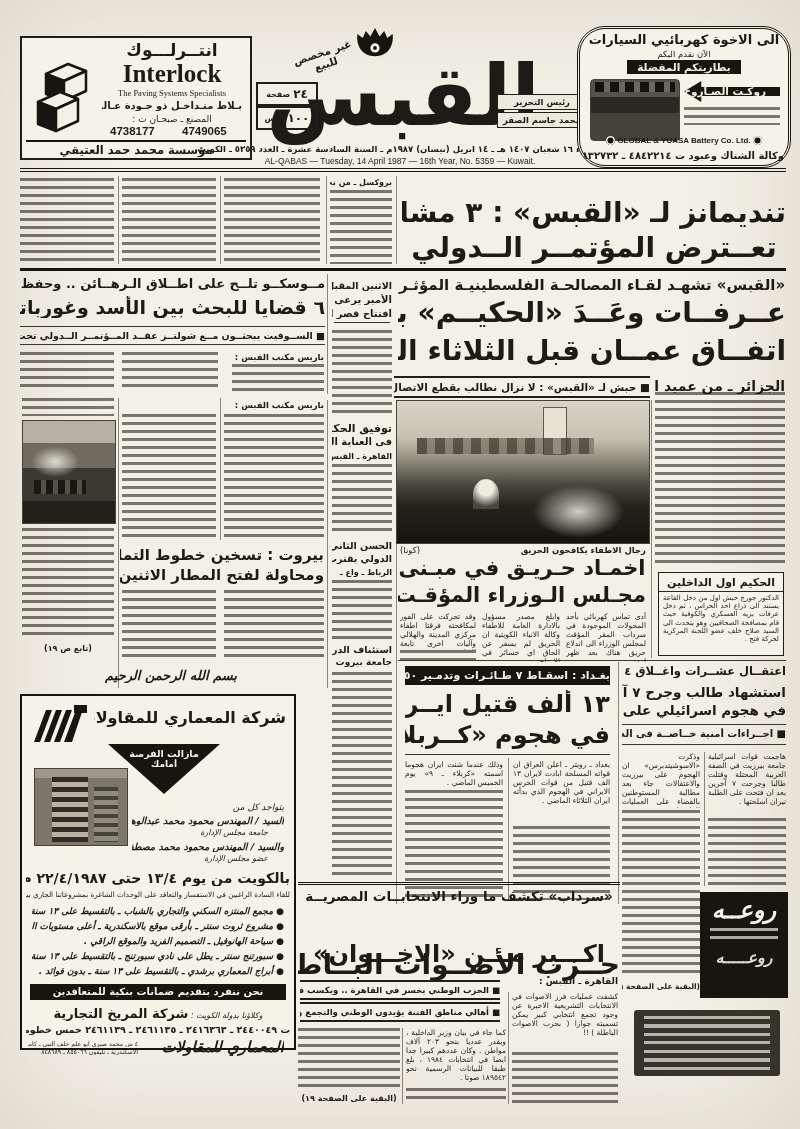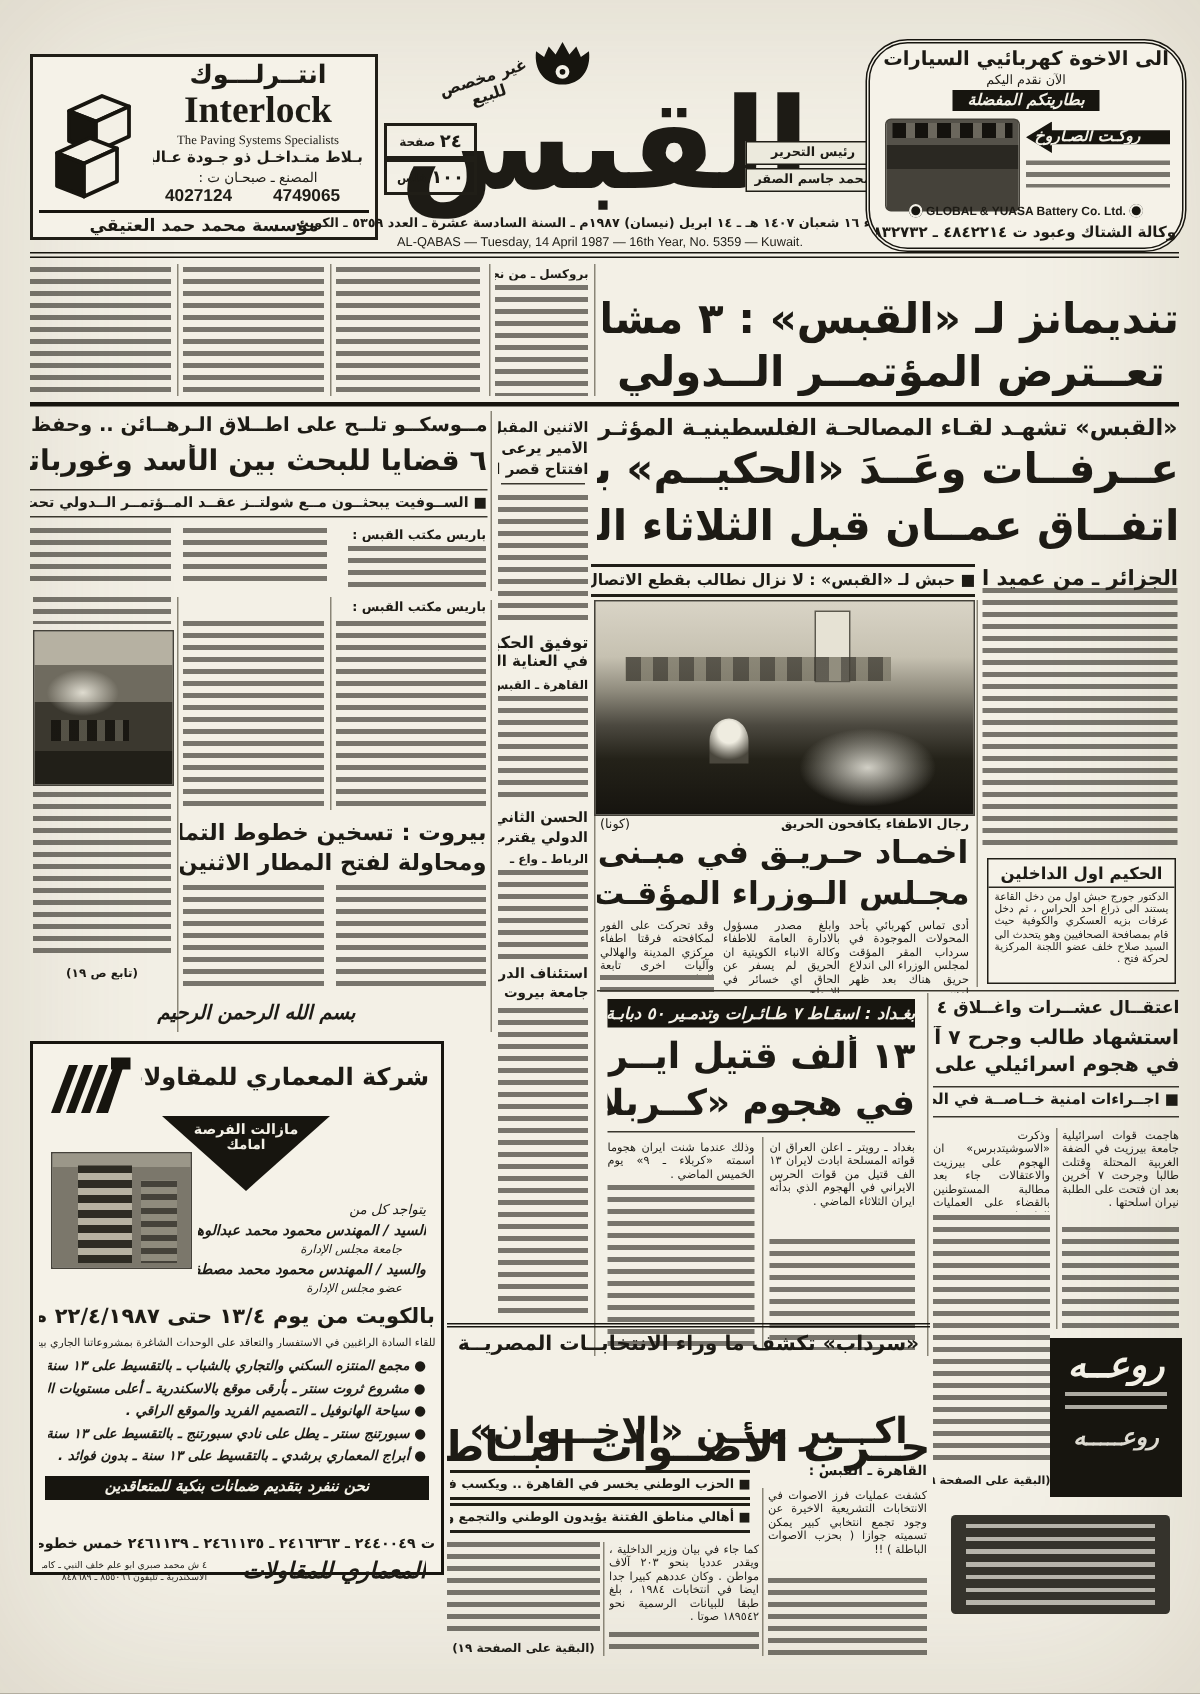--- a/index.html
+++ b/index.html
@@ -4,21 +4,21 @@
 <style>
   html,body{margin:0;padding:0;background:#8a8578;}
   #page{position:relative;width:800px;height:1129px;margin:0 auto;background:#f3f0e6;
         color:#1d1b15;font-family:"DejaVu Sans",sans-serif;direction:rtl;overflow:hidden;
         box-shadow:inset 0 0 120px rgba(110,95,60,.18);}
   .abs{position:absolute;}
   .b{font-weight:bold;}
   .c{text-align:center;}
   .rt{text-align:right;}
   .nw{white-space:nowrap;overflow:hidden;}
-  .ink{background:#17150f;color:#f3f0e6;font-style:italic;}
+  .ink{background:#17150f;color:#f3f0e6;}
   .box{border:1.5px solid #201e17;}
   .vline{position:absolute;width:1px;background:#8a8577;}
   .hline{position:absolute;height:1px;background:#3a372e;}
   .bar3{position:absolute;height:3px;background:#17150f;}
   
   .ftx{background-image:repeating-linear-gradient(180deg,rgba(28,25,18,.82) 0 3.2px,rgba(28,25,18,0) 3.2px 8px);opacity:.7;}
   .ftx-w{background-image:repeating-linear-gradient(180deg,rgba(243,240,230,.85) 0 3px,rgba(243,240,230,0) 3px 8.5px);opacity:.8;}
   .body-t{font-size:7.5px;line-height:9px;text-align:justify;}
   .caption{font-size:8.5px;}
   .photo{border:1px solid #45423a;}
@@ -42,21 +42,21 @@
           <path d="M10 48 L28 55 L28 77 L10 70 Z" fill="#17150f"></path>
           <path d="M28 55 L50 45 L50 67 L28 77 Z" fill="#f3f0e6"></path>
         </g>
       </svg>
     </span>
     <div class="abs b nw" style="right:8px;top:2px;width:140px;font-size:17px;text-align:center;">انتــرلـــوك</div>
     <div class="abs b nw en serif" style="right:8px;top:22px;width:140px;font-size:25px;text-align:center;">Interlock</div>
     <div class="abs nw en serif" style="right:8px;top:50px;width:140px;font-size:8.5px;text-align:center;font-family:Liberation Serif, serif;">The Paving Systems Specialists</div>
     <div class="abs b nw" style="right:8px;top:62px;width:140px;font-size:10px;text-align:center;">بـلاط متـداخـل ذو جـودة عـاليـة</div>
     <div class="abs nw" style="right:8px;top:76px;width:140px;font-size:9px;text-align:center;">المصنع ـ صبحـان ت :</div>
-    <div class="abs b en" style="left:88px;top:87px;width:70px;font-size:11.5px;">4027124</div>
+    <div class="abs b en" style="left:88px;top:87px;width:70px;font-size:11.5px;">4738177</div>
     <div class="abs b en" style="left:160px;top:87px;width:60px;font-size:11.5px;">4749065</div>
     <div class="abs b nw" style="right:4px;left:4px;bottom:1px;border-top:2px solid #17150f;font-size:11.5px;text-align:center;padding-top:1px;">مؤسسة محمد حمد العتيقي</div>
   </div>
 
   <div class="abs b" style="left:282px;top:46px;width:84px;font-size:10.5px;transform:rotate(-18deg);text-align:center;">غير مخصص للبيع</div>
   <span class="abs" style="left:352px;top:24px;width:46px;height:34px;">
     <svg width="46" height="34" viewBox="0 0 60 44">
       <path d="M30 42 C14 42 5 29 7 13 l7 5 4-9 6 7 6-11 6 11 6-7 4 9 7-5 c2 16-7 29-23 29z" fill="#17150f"></path>
       <circle cx="30" cy="31" r="6" fill="#f3f0e6"></circle>
         <circle cx="30" cy="31" r="2.5" fill="#17150f"></circle>
@@ -270,19 +270,23 @@
     <div class="abs b c nw" style="left:4px;right:4px;top:174px;font-size:14px;">بالكويت من يوم ١٣/٤ حتى ٢٢/٤/١٩٨٧ م</div>
     <div class="abs c nw" style="left:4px;right:4px;top:194px;font-size:7.2px;">للقاء السادة الراغبين في الاستفسار والتعاقد على الوحدات الشاغرة بمشروعاتنا الجاري بيعها :</div>
     <div class="abs" style="right:10px;top:208px;width:252px;">
       <div class="b rt nw" style="font-size:9px;font-style:italic;line-height:15px;">● مجمع المنتزه السكني والتجاري بالشباب ـ بالتقسيط على ١٣ سنة .</div>
       <div class="b rt nw" style="font-size:9px;font-style:italic;line-height:15px;">● مشروع ثروت سنتر ـ بأرقى موقع بالاسكندرية ـ أعلى مستويات التشطيب .</div>
       <div class="b rt nw" style="font-size:9px;font-style:italic;line-height:15px;">● سياحة الهانوفيل ـ التصميم الفريد والموقع الراقي .</div>
       <div class="b rt nw" style="font-size:9px;font-style:italic;line-height:15px;">● سبورتنج سنتر ـ يطل على نادي سبورتنج ـ بالتقسيط على ١٣ سنة بدون فوائد .</div>
       <div class="b rt nw" style="font-size:9px;font-style:italic;line-height:15px;">● أبراج المعماري برشدي ـ بالتقسيط على ١٣ سنة ـ بدون فوائد .</div>
     </div>
     <div class="abs ink b c nw" style="left:8px;right:8px;top:288px;height:16px;line-height:16px;font-size:10px;">نحن ننفرد بتقديم ضمانات بنكية للمتعاقدين</div>
+    <div class="abs c nw" style="left:4px;right:4px;top:310px;font-size:8px;">
+      <span style="font-style:italic;">وكلاؤنا بدولة الكويت :</span>
+      <span class="b" style="font-size:13px;">شركة المريخ التجارية</span>
+    </div>
     <div class="abs b c nw" style="left:4px;right:4px;top:328px;font-size:9.5px;">ت ٢٤٤٠٠٤٩ ـ ٢٤١٦٣٦٣ ـ ٢٤٦١١٣٥ ـ ٢٤٦١١٣٩ خمس خطوط</div>
     <div class="abs b rt nw" style="right:10px;top:342px;width:150px;font-size:15px;font-style:italic;">المعماري للمقاولات</div>
     <div class="abs nw" style="left:6px;top:344px;width:110px;font-size:6.2px;">٤ ش محمد صبري ابو علم خلف النبي ـ كاميرات واجهزة</div>
     <div class="abs nw" style="left:6px;top:352px;width:110px;font-size:6.2px;">الاسكندرية ـ تليفون ٨٥٥٠٦٦ ـ ٨٤٨٦٨٩</div>
   </div>
 
 </div>
 
 </body></html>

